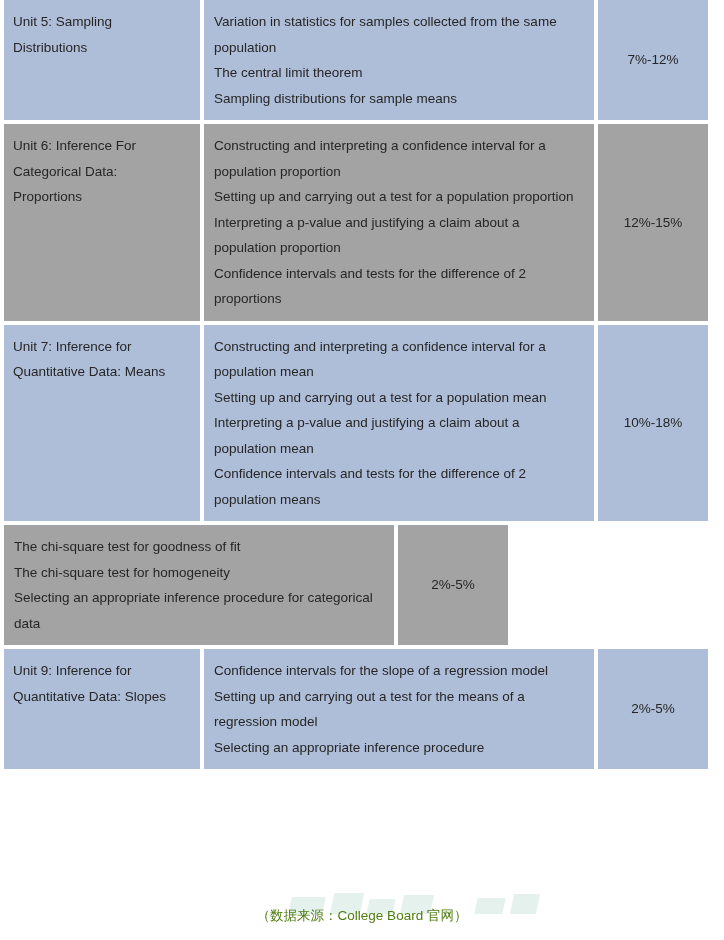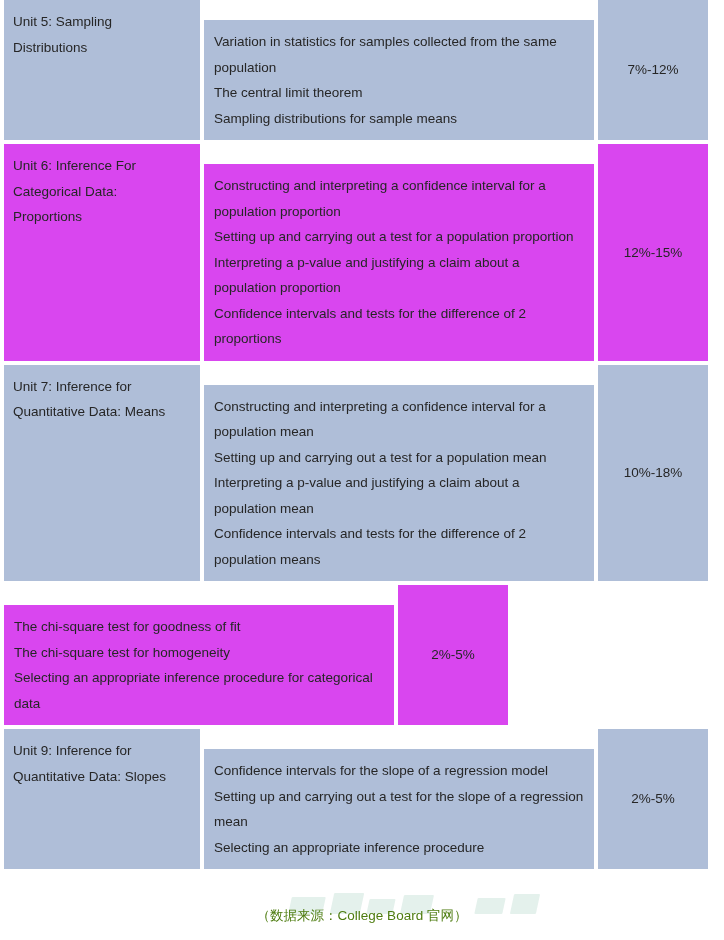--- a/index.html
+++ b/index.html
@@ -74,33 +74,32 @@
   .c-unit {
     width: 196px;
     flex: 0 0 196px;
     margin-right: 4px;
   }
   .c-topics {
     width: 390px;
     flex: 0 0 390px;
     margin-right: 4px;
     padding-left: 10px;
-    margin-top: 20px;
   }
   .c-weight {
     width: 110px;
     flex: 0 0 110px;
     display: flex;
     align-items: center;
     justify-content: center;
     padding: 23px 4px;
   }
 
   .shade-blue .cell { background: #afbed8; }
-  .shade-light .cell { background: #d946ef; }
+  .shade-light .cell { background: #a3a3a3; }
 
   .topic-line {
     display: block;
   }
 
   .caption {
     position: absolute;
     left: 0;
     top: 905px;
     width: 724px;
@@ -159,21 +158,21 @@
           <span class="topic-line">The chi-square test for goodness of fit</span>
           <span class="topic-line">The chi-square test for homogeneity</span>
           <span class="topic-line">Selecting an appropriate inference procedure for categorical data</span>
         </div>
         <div class="cell c-weight">2%-5%</div>
       </div>
       <div class="row shade-blue">
         <div class="cell c-unit">Unit 9: Inference for Quantitative Data: Slopes</div>
         <div class="cell c-topics">
           <span class="topic-line">Confidence intervals for the slope of a regression model</span>
-          <span class="topic-line">Setting up and carrying out a test for the slope of a regression mean</span>
+          <span class="topic-line">Setting up and carrying out a test for the means of a regression model</span>
           <span class="topic-line">Selecting an appropriate inference procedure</span>
         </div>
         <div class="cell c-weight">2%-5%</div>
       </div>
     </div>
 
   <div class="caption">（数据来源：College Board 官网）</div>
 
 </div>
 

